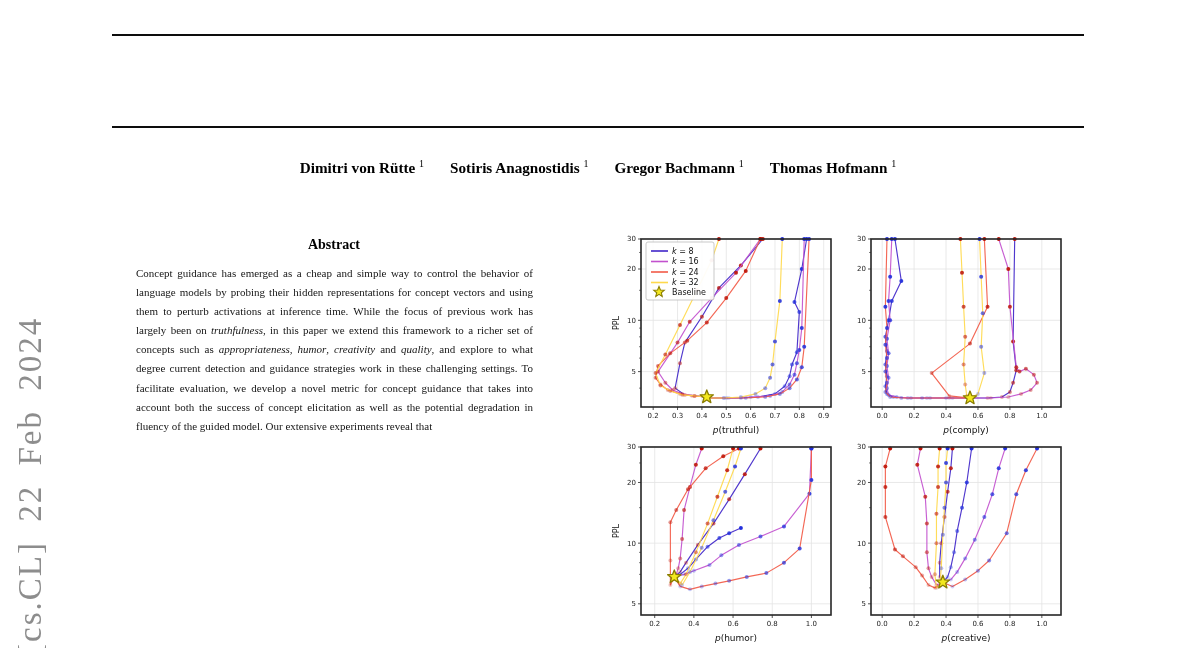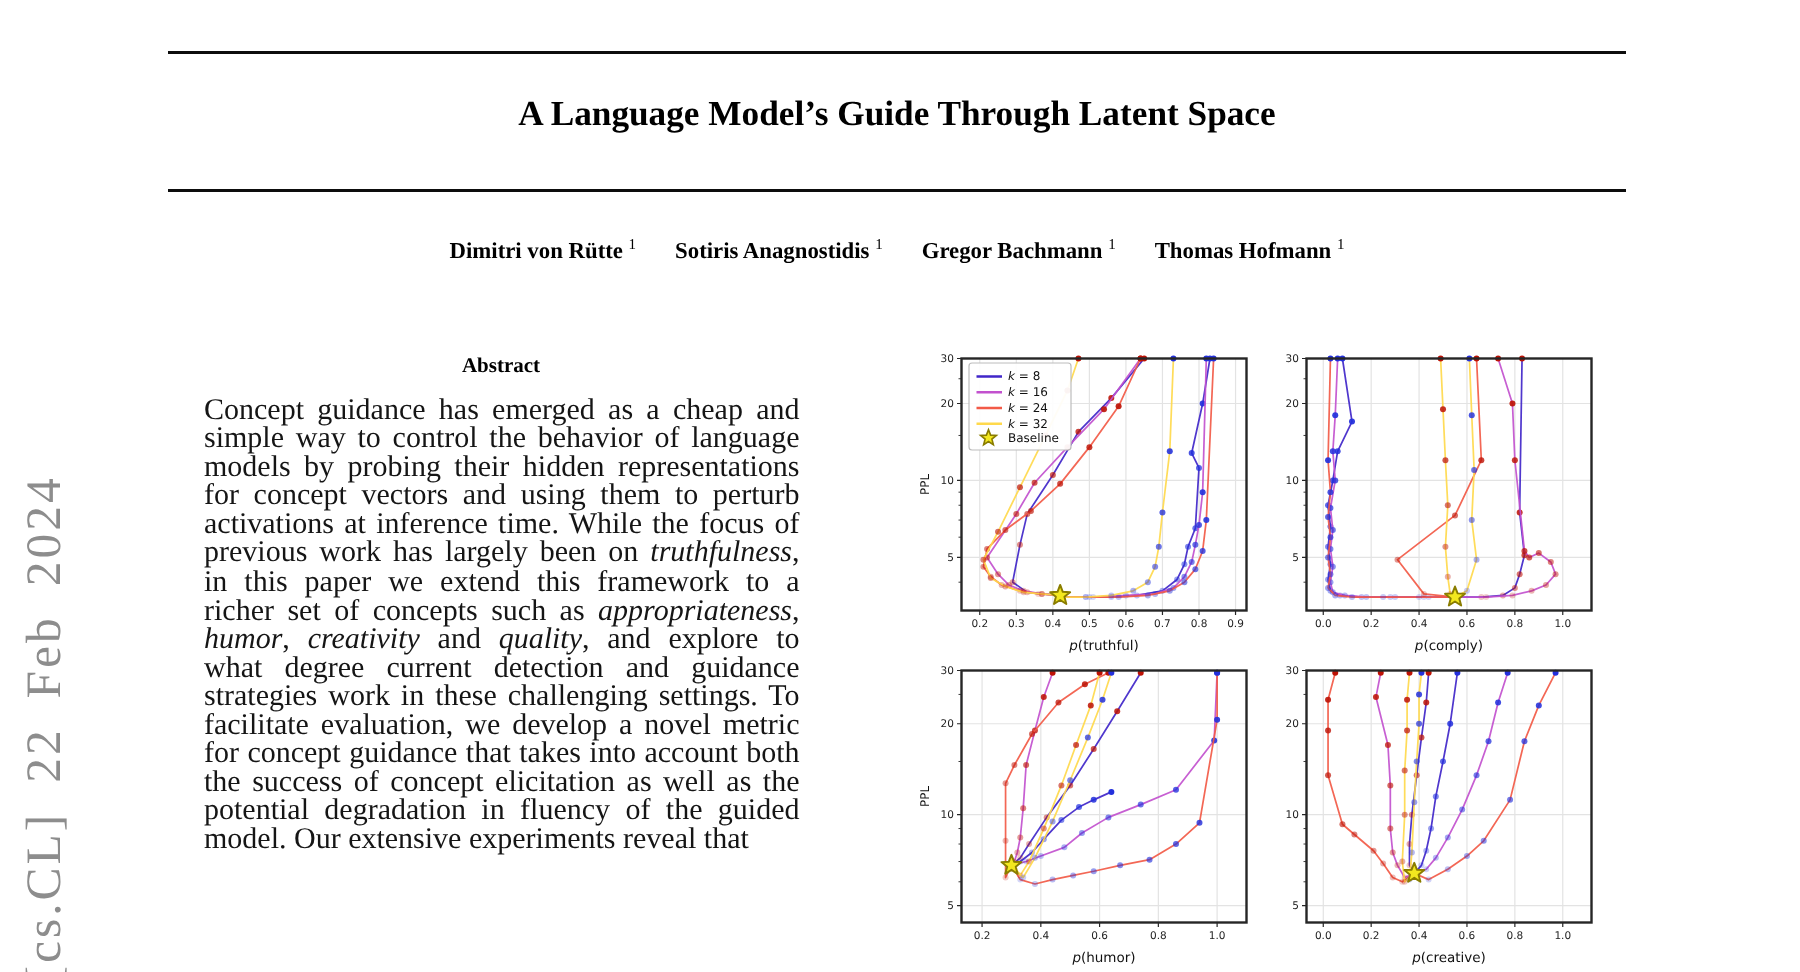--- a/index.html
+++ b/index.html
@@ -13,38 +13,37 @@
   .rule-bottom{top:126px;}
   .title{position:absolute;left:112px;top:63px;width:972px;margin:0;text-align:center;
          font-size:23.5px;font-weight:bold;color:#000;}
   .authors{position:absolute;left:112px;top:158px;width:972px;text-align:center;
            font-size:15.2px;font-weight:bold;color:#000;}
   .authors .author{margin:0 13px;white-space:nowrap;}
   .authors sup{font-size:10px;font-weight:normal;}
   .abstract-heading{position:absolute;left:136px;top:237px;width:396px;text-align:center;
                     font-size:14px;font-weight:bold;color:#000;}
   .abstract-body{position:absolute;left:136px;top:264px;width:397px;margin:0;
-                 font-size:20px;line-height:19.1px;text-align:justify;color:#151515;}
+                 font-size:11px;line-height:19.1px;text-align:justify;color:#151515;}
   .abstract-body .it{font-style:italic;}
   .figure{position:absolute;left:611px;top:233px;width:460px;height:414px;}
   .figure svg{position:absolute;}
   #chart-0{left:0;top:0;}
   #chart-1{left:230px;top:0;}
   #chart-2{left:0;top:208px;}
   #chart-3{left:230px;top:208px;}
   .chart-text{font-family:"DejaVu Sans",sans-serif;}
 </style>
 </head>
 <body>
 
 <div class="page">
   <div class="stamp">[cs.CL]  22 Feb 2024</div>
 
   <div class="rule rule-top"></div>
-  <h1 class="title">A Language Model’s Guide Through Latent Space</h1>
   <div class="rule rule-bottom"></div>
 
   <div class="authors"><span class="author">Dimitri von Rütte <sup>1</sup></span><span class="author">Sotiris Anagnostidis <sup>1</sup></span><span class="author">Gregor Bachmann <sup>1</sup></span><span class="author">Thomas Hofmann <sup>1</sup></span></div>
 
   <div class="abstract-heading">Abstract</div>
   <p class="abstract-body"><span>Concept guidance has emerged as a cheap and simple way to control the behavior of language models by probing their hidden representations for concept vectors and using them to perturb activations at inference time. While the focus of previous work has largely been on </span><span class="it">truthfulness</span><span>, in this paper we extend this framework to a richer set of concepts such as </span><span class="it">appropriateness</span><span>, </span><span class="it">humor</span><span>, </span><span class="it">creativity</span><span> and </span><span class="it">quality</span><span>, and explore to what degree current detection and guidance strategies work in these challenging settings. To facilitate evaluation, we develop a novel metric for concept guidance that takes into account both the success of concept elicitation as well as the potential degradation in fluency of the guided model.  Our extensive experiments reveal that</span></p>
 
   <div class="figure">
     <svg id="chart-0" width="228" height="206" viewBox="0 0 228 206">
         <rect x="30" y="6" width="190" height="168" fill="#ffffff"></rect>

